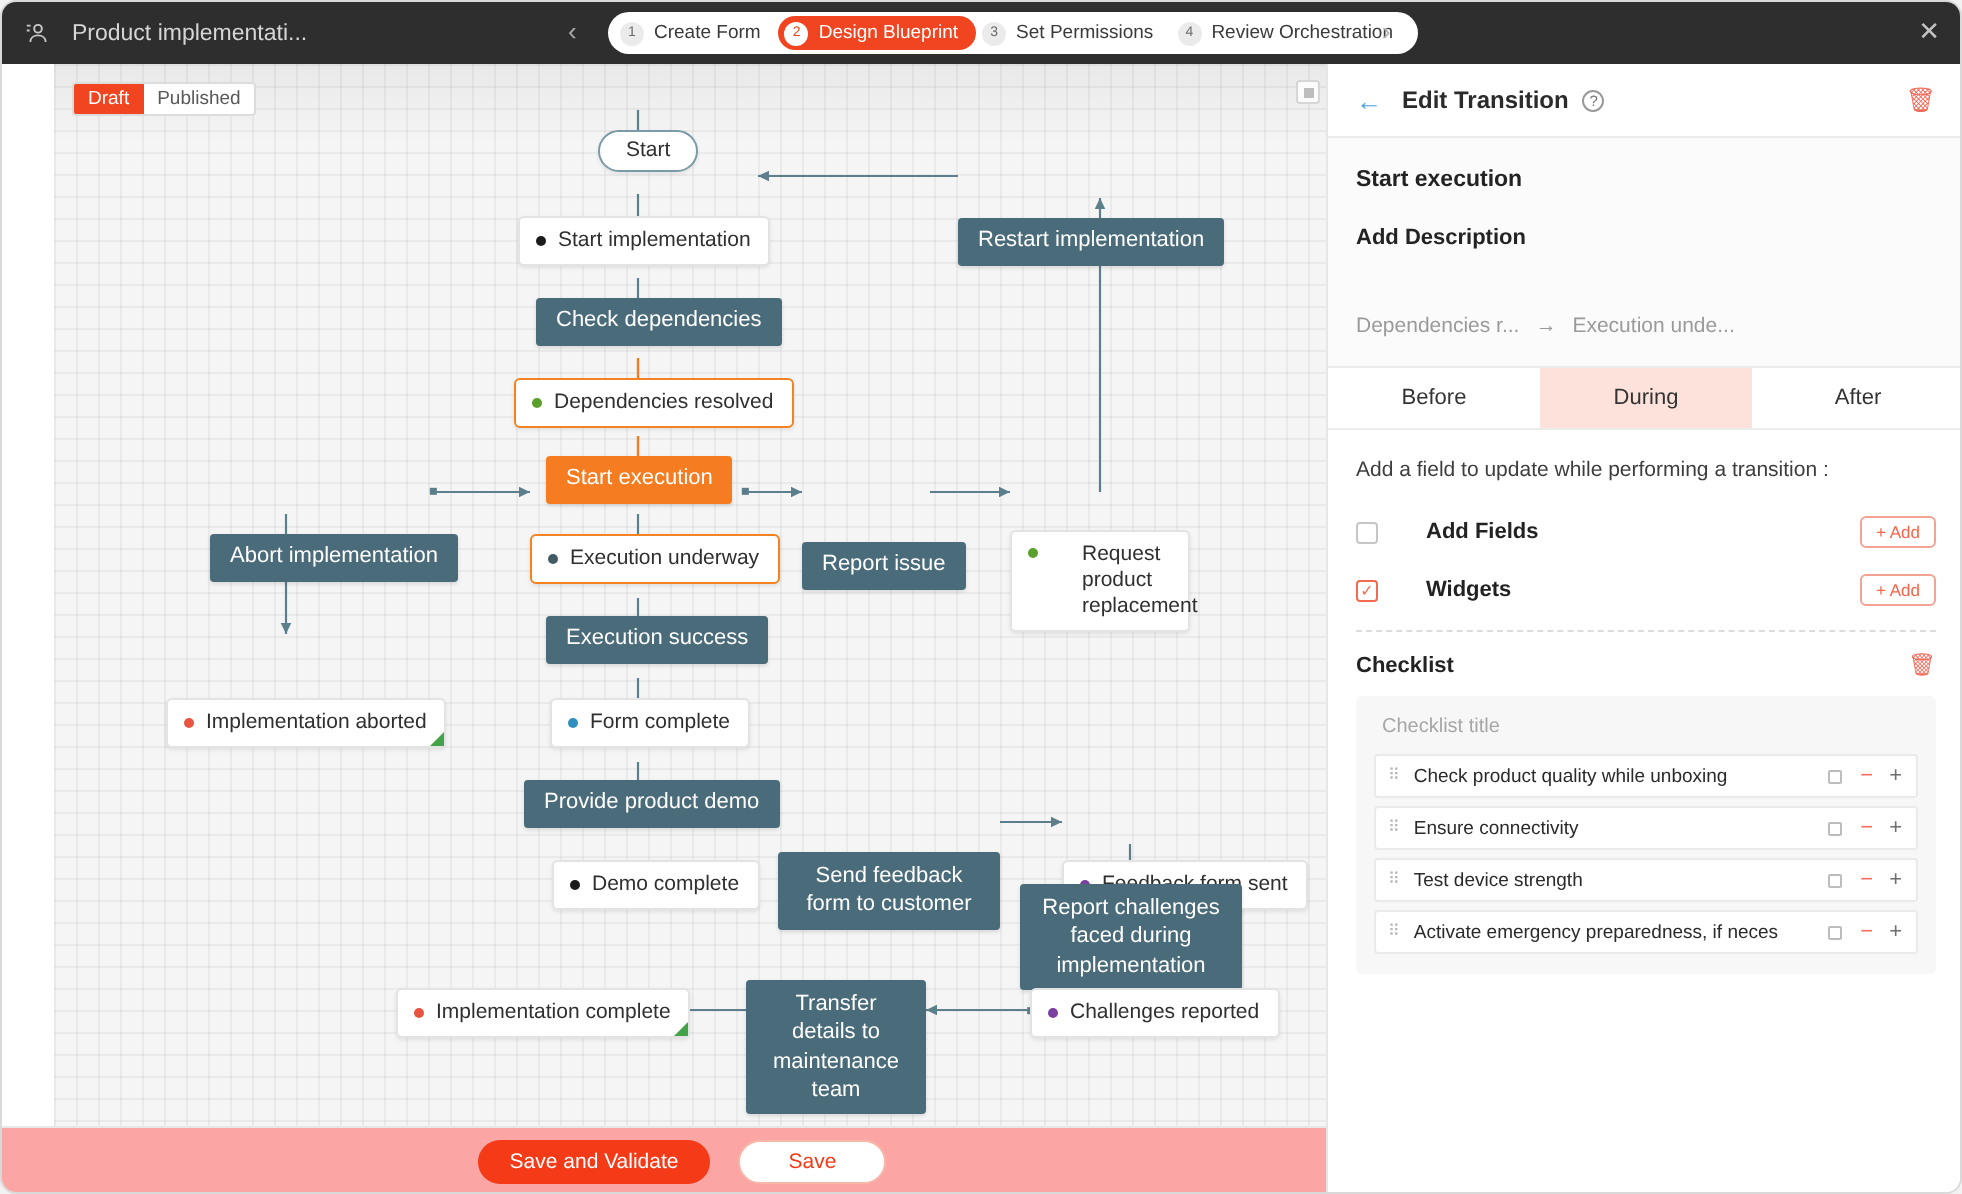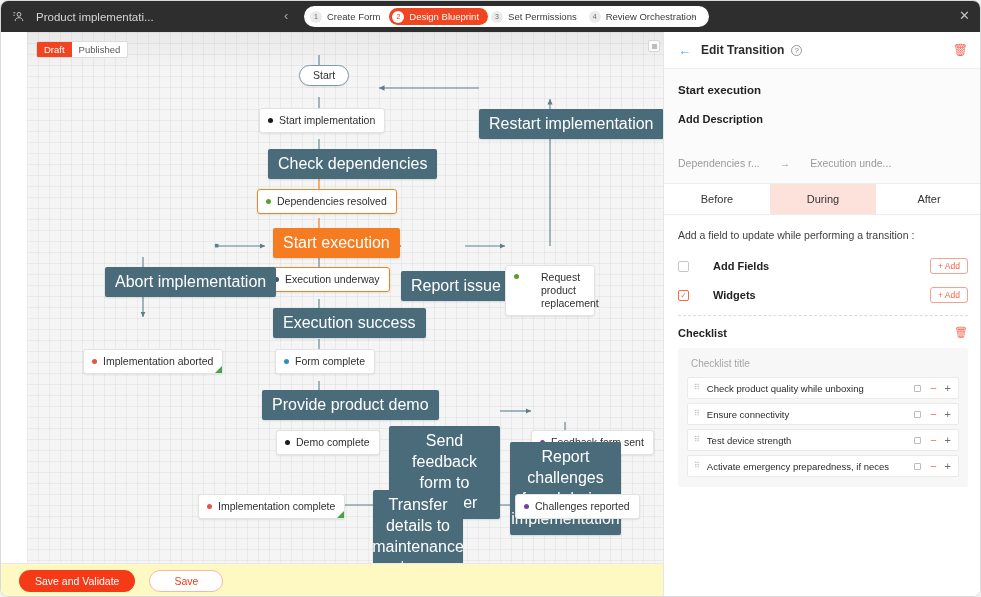--- a/index.html
+++ b/index.html
@@ -149,44 +149,45 @@
     border-bottom: 7px solid #44a248;
   }
   .state.wrap { white-space: normal; }
 
   
   .trans {
     background: #4a6b79; color: #ffffff;
     border-radius: 2px;
     padding: 5px 10px;
     text-align: center; justify-content: center;
-    font-size: 16px;
+    font-size: 11px;
     box-shadow: 0 1px 2px rgba(0,0,0,0.12);
   }
   .trans.active { background: #f57c20; }
   .trans.wrap { white-space: normal; line-height: 1.3; }
 
   
   .startpill {
     background: #ffffff; border: 1px solid #7b9aa8;
     border-radius: 11px;
     padding: 3px 13px;
     font-size: 10.5px; color: #2f2f2f;
     box-shadow: 0 1px 2px rgba(0,0,0,0.08);
   }
 
   
   .bottombar {
     position: absolute; left: 0; top: 562px;
     width: 662px; height: 35px;
-    background: #fef9c3;
+    background: #fca5a5;
     border-top: 1px solid #e8e8e8;
     display: flex; align-items: center;
     padding-left: 18px; gap: 14px;
     z-index: 20;
+    justify-content: center;
   }
   .btn-primary {
     background: #f53a17; color: #fff;
     border: none; border-radius: 13px;
     height: 22px; padding: 0 16px;
     font-size: 10.5px; cursor: pointer;
     font-family: inherit;
   }
   .btn-ghost {
     background: #fff; color: #f53a17;
@@ -223,21 +224,21 @@
   .p-trash { margin-left: auto; color: #f26b5b; font-size: 12px; cursor: pointer; line-height:1; }
 
   .p-meta {
     background: #fbfbfb;
     padding: 15px 14px 14px;
     border-bottom: 1px solid #ececec;
     flex: 0 0 auto;
   }
   .p-meta .tname { font-size: 11.5px; font-weight: bold; color: #232323; margin-bottom: 17px; }
   .p-meta .tdesc { font-size: 11px; font-weight: bold; color: #232323; margin-bottom: 32px; cursor: pointer; }
-  .p-meta .tflow { font-size: 10.5px; color: #9a9a9a; display: flex; align-items: center; gap: 20px; }
+  .p-meta .tflow { font-size: 10.5px; color: #9a9a9a; display: flex; align-items: center; gap: 8px; }
 
   .p-tabs { display: flex; flex: 0 0 auto; border-bottom: 1px solid #ececec; }
   .p-tabs div {
     flex: 1; text-align: center;
     font-size: 11px; color: #333;
     padding: 9px 0; cursor: pointer;
     background: #fff;
   }
   .p-tabs div.active { background: #fde2dc; }
 

